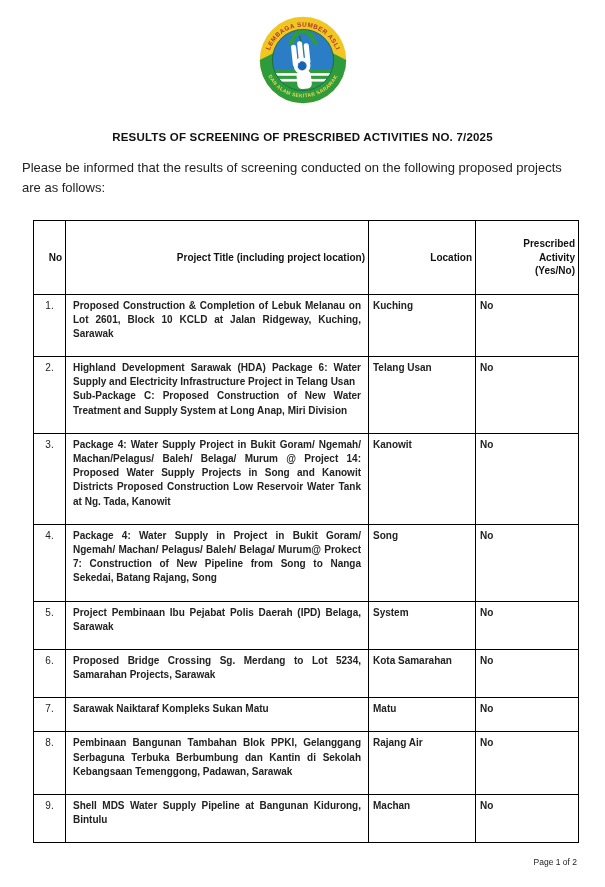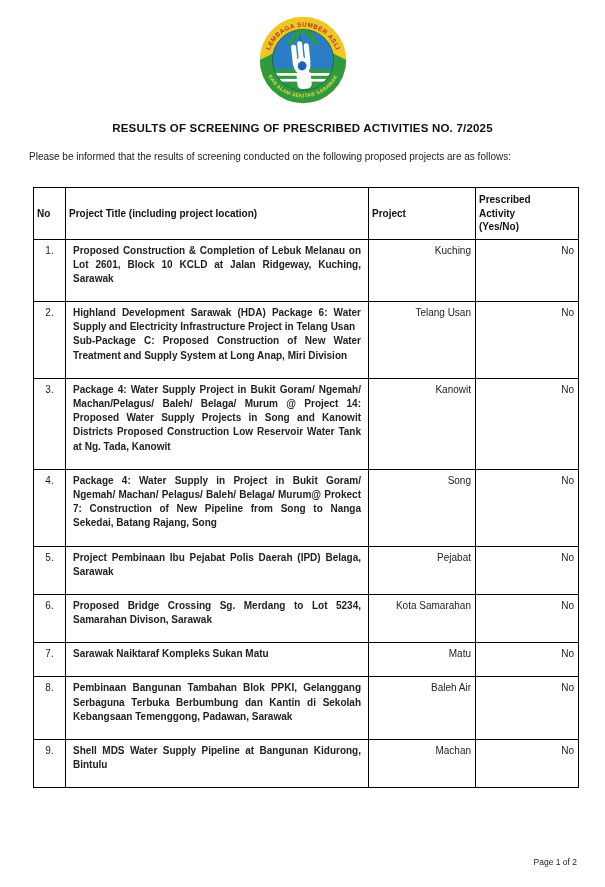--- a/index.html
+++ b/index.html
@@ -12,46 +12,46 @@
   }
   .page { position: relative; width: 605px; height: 887px; overflow: hidden; }
 
   .logo-wrap { display: flex; justify-content: center; padding-top: 15px; }
 
   .doc-title {
     text-align: center;
     font-weight: bold;
     font-size: 11.5px;
     letter-spacing: 0.2px;
-    margin-top: 17px;
+    margin-top: 26px;
     color: #111;
   }
 
   .intro {
-    font-size: 10px;
+    font-size: 13px;
     line-height: 1.5;
-    margin: 15px 28px 0 29px;
+    margin: 15px 28px 0 22px;
     color: #222;
   }
 
   table.screening {
     border-collapse: collapse;
     table-layout: fixed;
     margin: 23px 0 0 33px;
     width: 545px;
     font-size: 10px;
   }
   table.screening th, table.screening td {
     border: 1px solid #000;
   }
   table.screening th {
     font-weight: bold;
-    text-align: left;
+    text-align: right;
     vertical-align: middle;
-    padding: 5px 3px;
+    padding: 16px 3px;
     line-height: 1.35;
     white-space: pre-line;
     color: #111;
   }
   table.screening td {
     vertical-align: top;
     line-height: 1.42;
     color: #222;
   }
   col.c-no { width: 32px; }
@@ -59,21 +59,21 @@
   col.c-loc { width: 107px; }
   col.c-pa { width: 103px; }
 
   td.col-no { text-align: center; padding: 4px 2px 15px; }
   td.col-title {
     text-align: justify;
     padding: 4px 7px 15px;
     white-space: pre-line;
     font-weight: bold;
   }
-  td.col-location, td.col-prescribed { text-align: right; padding: 4px 4px 15px; }
+  td.col-location, td.col-prescribed { text-align: left; padding: 4px 4px 15px; font-weight: bold; }
 
   .page-footer {
     position: absolute;
     right: 28px;
     bottom: 20px;
     font-size: 8.5px;
     color: #222;
   }
 </style>
 </head>
@@ -138,21 +138,21 @@
     <colgroup>
       <col class="c-no">
         <col class="c-title">
         <col class="c-loc">
         <col class="c-pa">
     </colgroup>
     <thead>
       <tr>
         <th>No</th>
         <th>Project Title (including project location)</th>
-        <th>Project</th>
+        <th>Location</th>
         <th>Prescribed
 Activity
 (Yes/No)</th>
       </tr>
     </thead>
     <tbody>
         <tr>
           <td class="col-no">1.</td>
           <td class="col-title">Proposed Construction &amp; Completion of Lebuk Melanau on Lot 2601, Block 10 KCLD at Jalan Ridgeway, Kuching, Sarawak</td>
           <td class="col-location">Kuching</td>
@@ -173,39 +173,39 @@
         </tr>
         <tr>
           <td class="col-no">4.</td>
           <td class="col-title">Package 4: Water Supply in Project in Bukit Goram/ Ngemah/ Machan/ Pelagus/ Baleh/ Belaga/ Murum@ Prokect 7: Construction of New Pipeline from Song to Nanga Sekedai, Batang Rajang, Song</td>
           <td class="col-location">Song</td>
           <td class="col-prescribed">No</td>
         </tr>
         <tr>
           <td class="col-no">5.</td>
           <td class="col-title">Project Pembinaan Ibu Pejabat Polis Daerah (IPD) Belaga, Sarawak</td>
-          <td class="col-location">Pejabat</td>
+          <td class="col-location">System</td>
           <td class="col-prescribed">No</td>
         </tr>
         <tr>
           <td class="col-no">6.</td>
-          <td class="col-title">Proposed Bridge Crossing Sg. Merdang to Lot 5234, Samarahan Divison, Sarawak</td>
+          <td class="col-title">Proposed Bridge Crossing Sg. Merdang to Lot 5234, Samarahan Projects, Sarawak</td>
           <td class="col-location">Kota Samarahan</td>
           <td class="col-prescribed">No</td>
         </tr>
         <tr>
           <td class="col-no">7.</td>
           <td class="col-title">Sarawak Naiktaraf Kompleks Sukan Matu</td>
           <td class="col-location">Matu</td>
           <td class="col-prescribed">No</td>
         </tr>
         <tr>
           <td class="col-no">8.</td>
           <td class="col-title">Pembinaan Bangunan Tambahan Blok PPKI, Gelanggang Serbaguna Terbuka Berbumbung dan Kantin di Sekolah Kebangsaan Temenggong, Padawan, Sarawak</td>
-          <td class="col-location">Baleh Air</td>
+          <td class="col-location">Rajang Air</td>
           <td class="col-prescribed">No</td>
         </tr>
         <tr>
           <td class="col-no">9.</td>
           <td class="col-title">Shell MDS Water Supply Pipeline at Bangunan Kidurong, Bintulu</td>
           <td class="col-location">Machan</td>
           <td class="col-prescribed">No</td>
         </tr>
       </tbody>
   </table>

